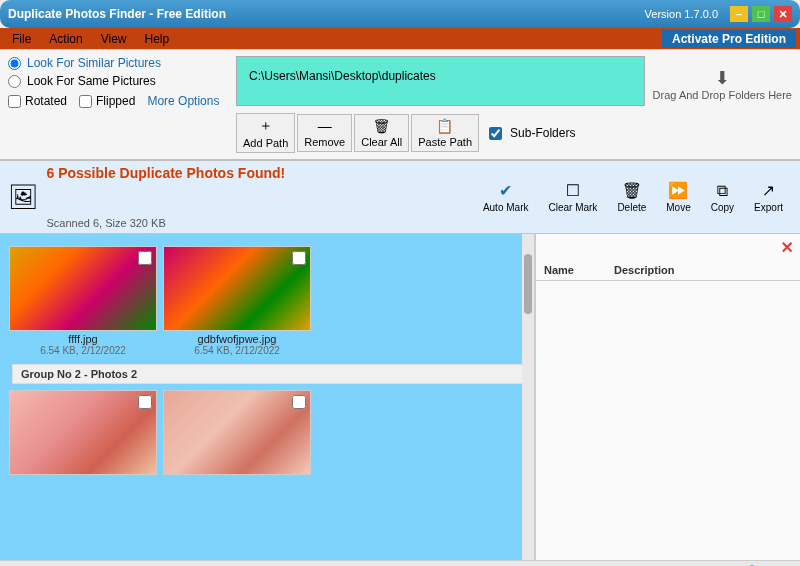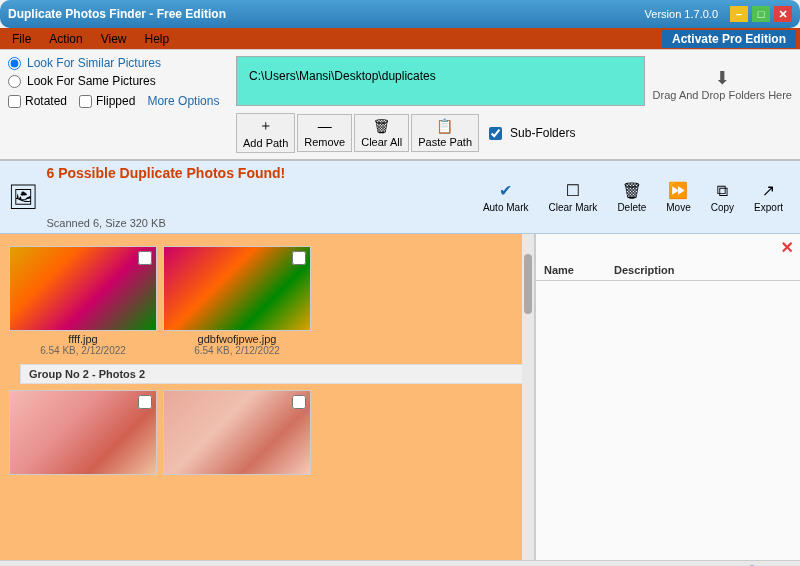--- a/index.html
+++ b/index.html
@@ -160,34 +160,34 @@
 
     
     .main-area {
       display: flex;
       height: calc(566px - 28px - 22px - 130px - 36px - 24px);
     }
 
     
     .photo-grid {
       flex: 0 0 535px;
-      background: #fdba74;
+      background: #7dd3fc;
       border-right: 1px solid #ccc;
       overflow-y: auto;
       padding: 4px;
       position: relative;
     }
 
     .group-header {
       background: #f0f0f0;
       padding: 3px 8px;
       font-size: 11px;
       font-weight: bold;
       color: #333;
-      margin: 4px 0 2px 16px;
+      margin: 4px 0 2px 8px;
       border: 1px solid #ddd;
     }
 
     .photo-row {
       display: flex;
       gap: 4px;
       padding: 4px;
     }
 
     .photo-card {

